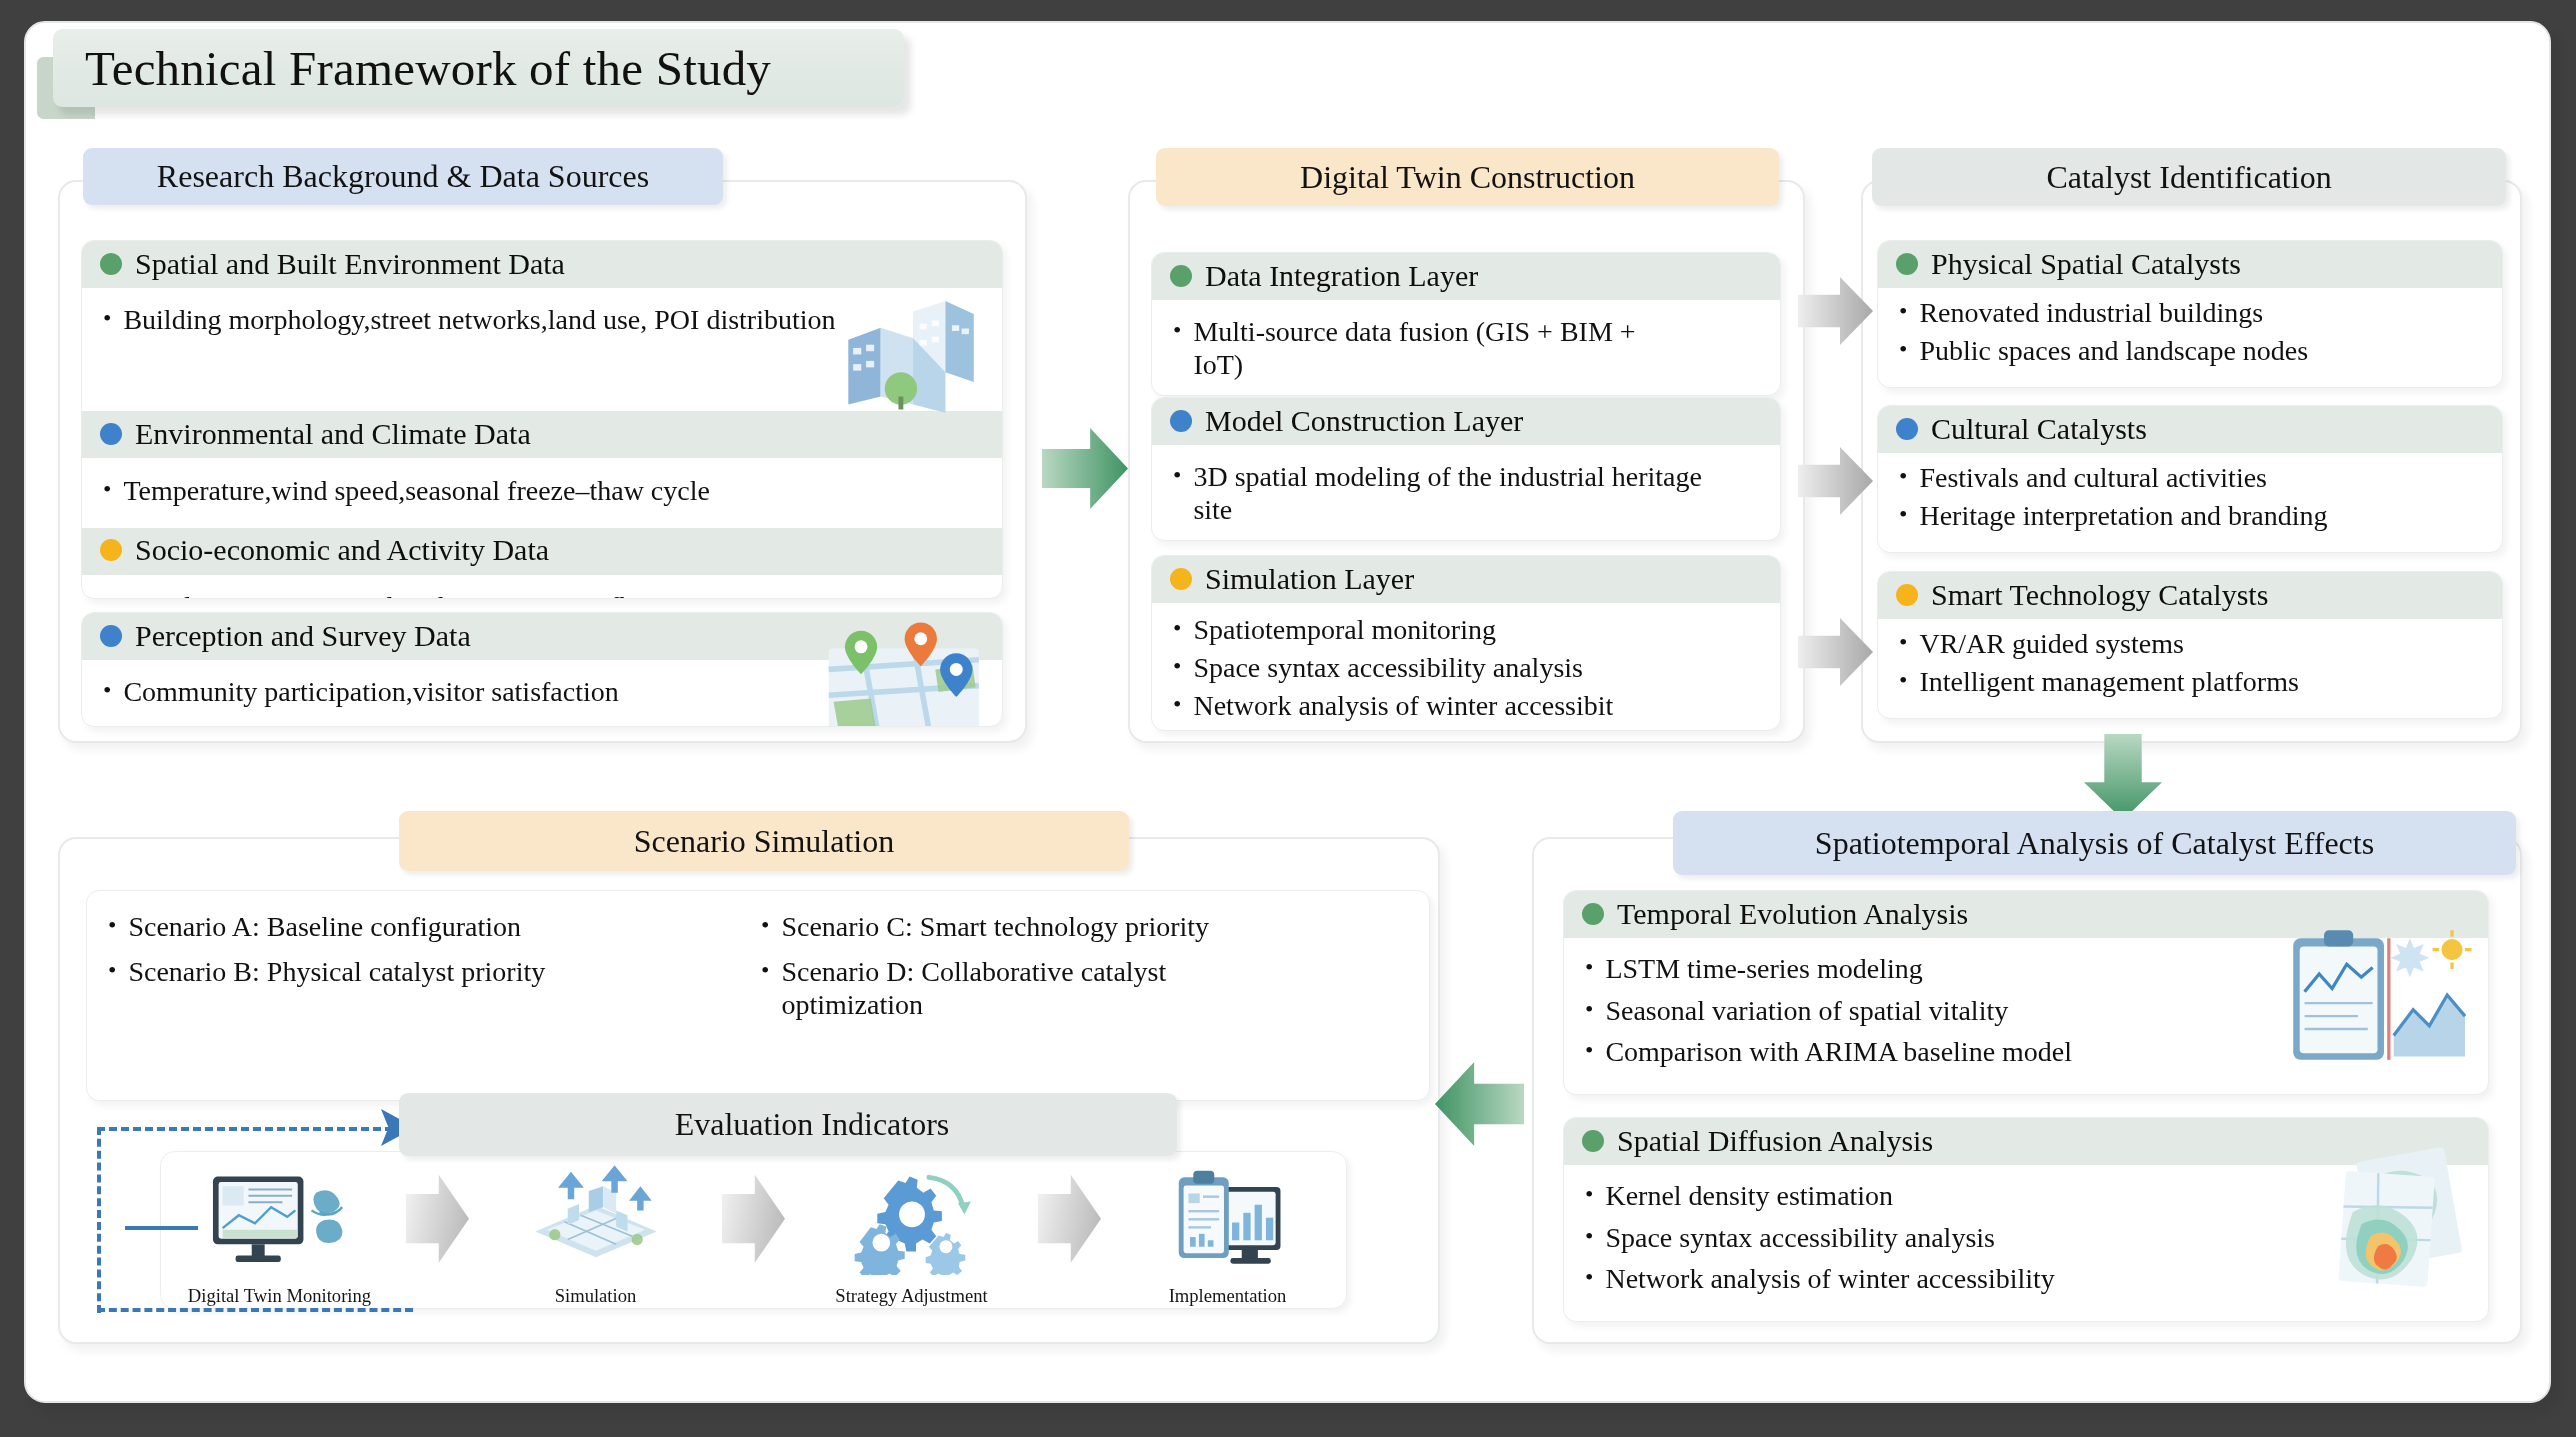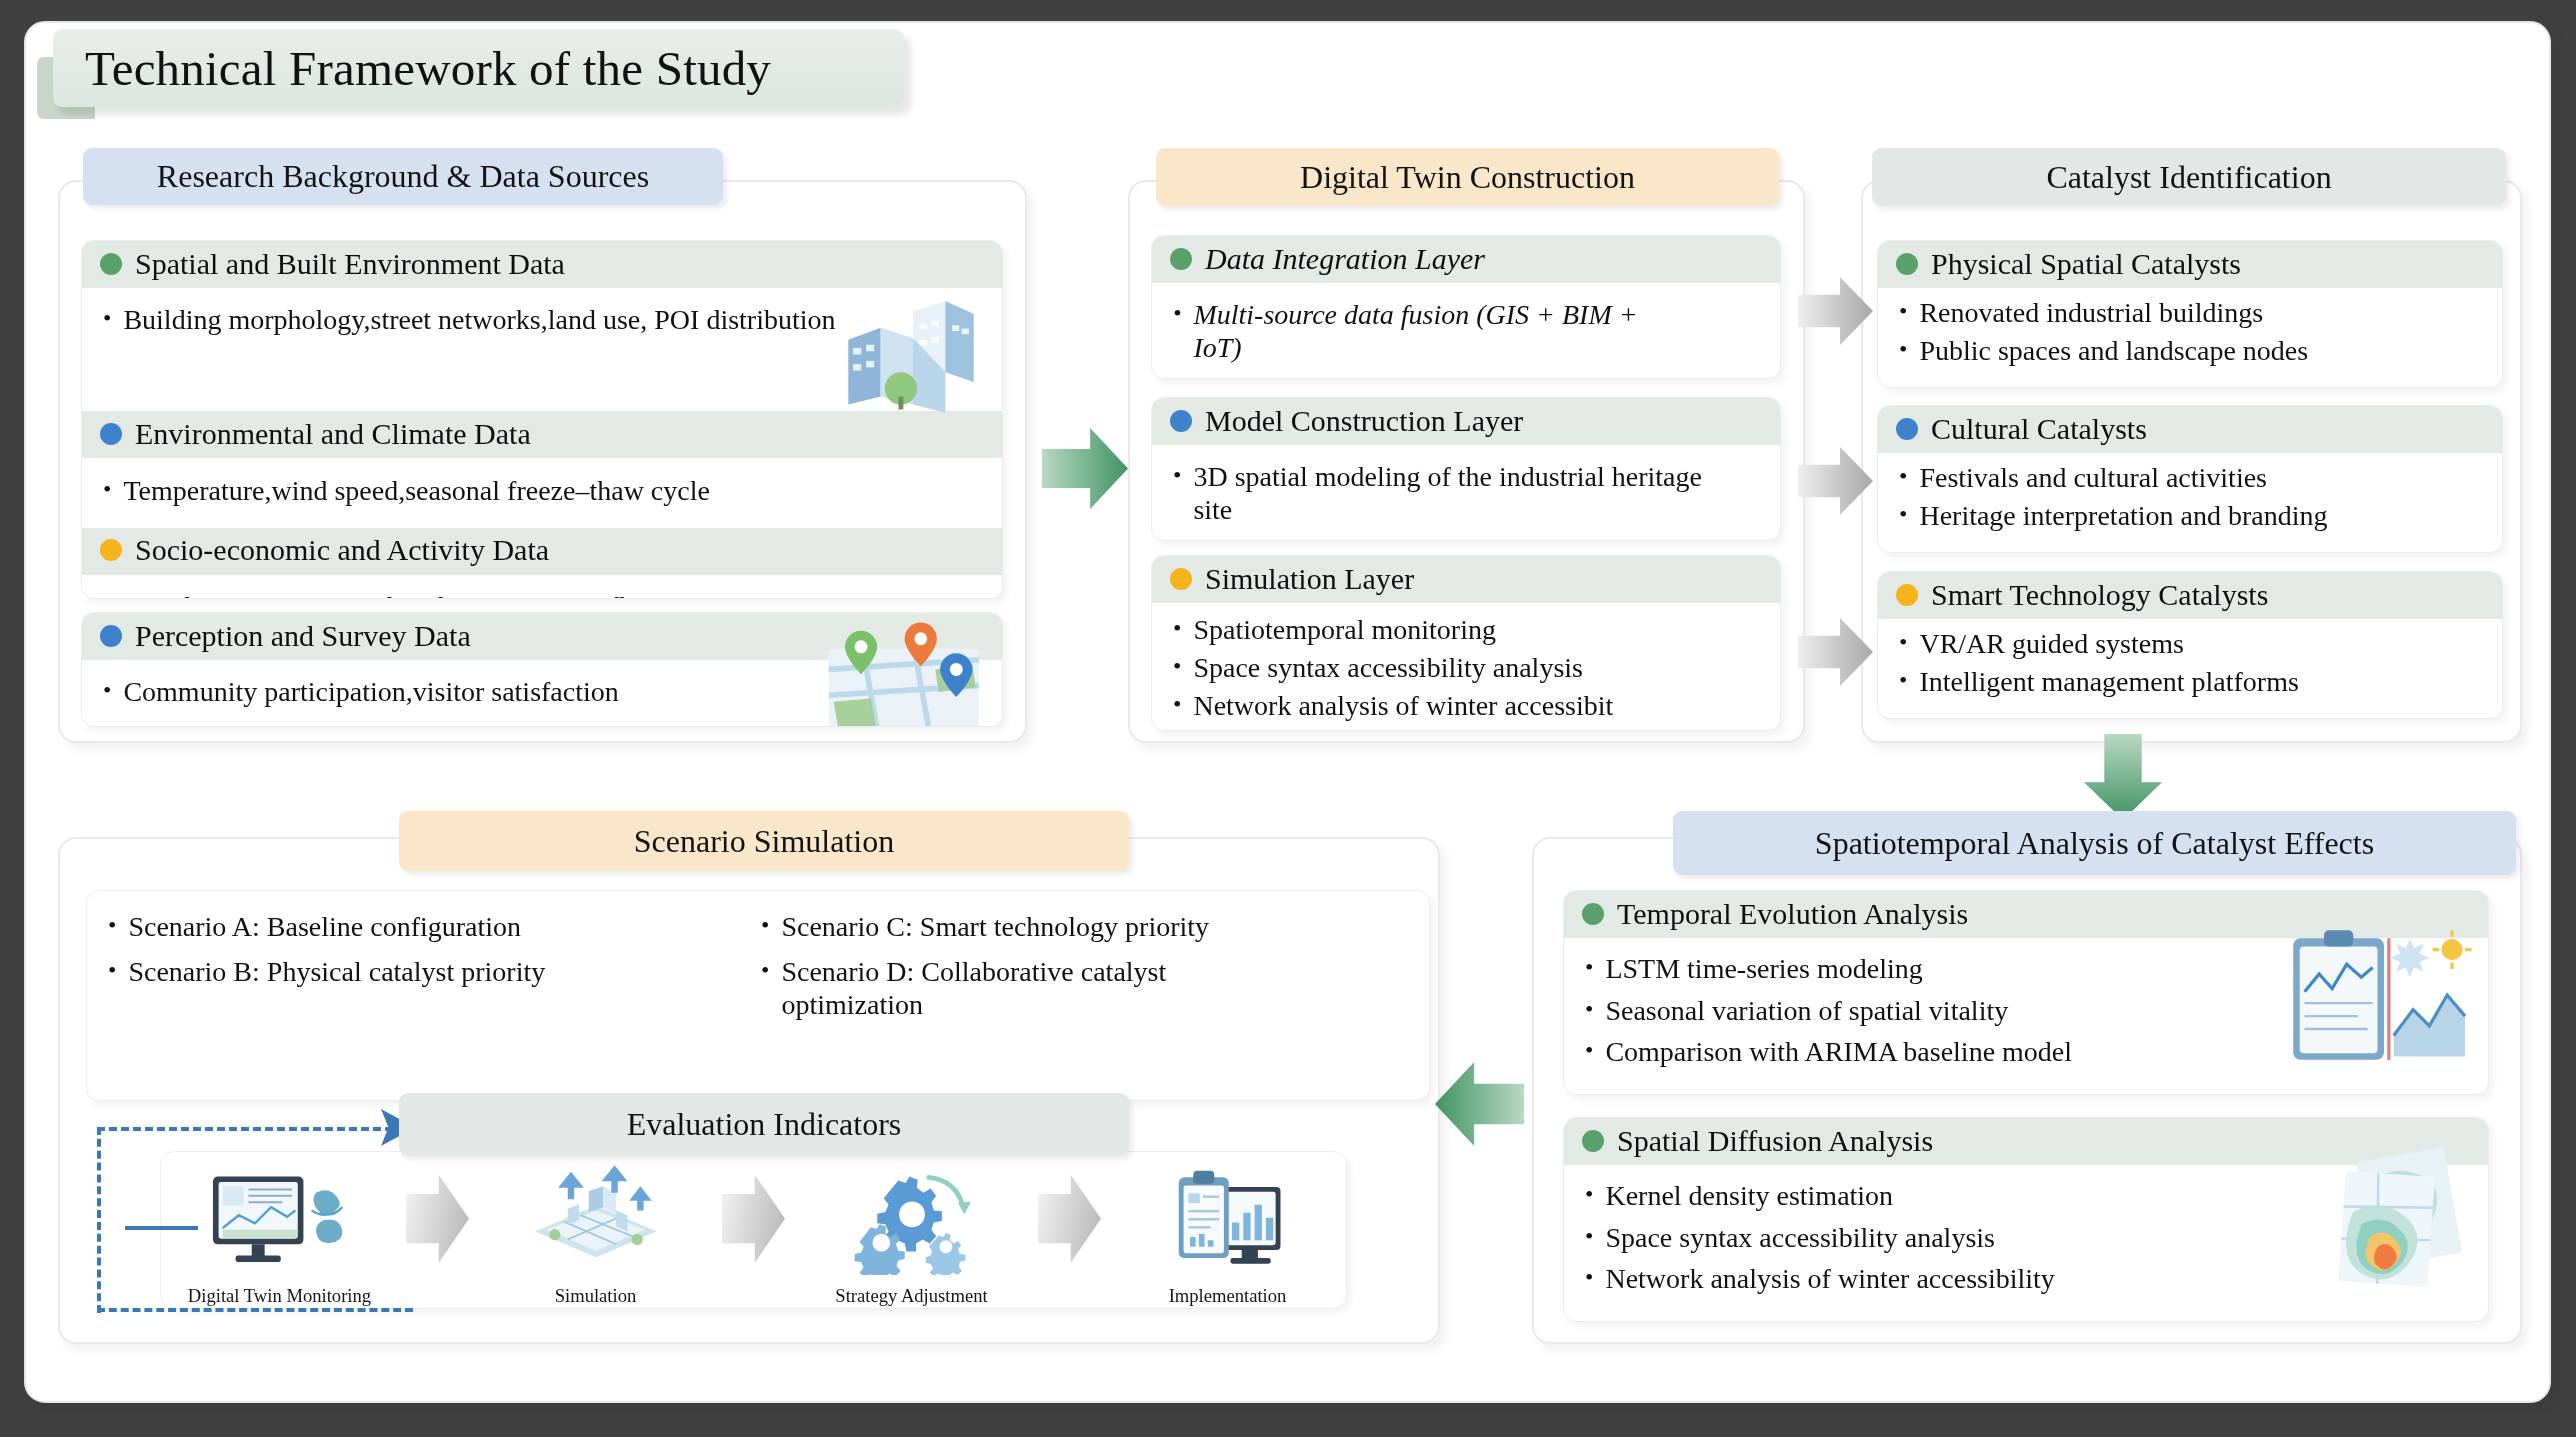--- a/index.html
+++ b/index.html
@@ -176,21 +176,21 @@
         <circle cx="176" cy="60" r="8" fill="#fff"></circle>
       </svg>
     </div>
   </div>
 
   <div class="arr arr-r-green" style="left:1042px;top:428px;width:86px;height:81px;"></div>
 
   <div class="panel" style="left:1128px;top:180px;width:673px;height:559px;"></div>
   <div class="panel-header hdr-orange" style="left:1156px;top:148px;width:623px;height:58px;">Digital Twin Construction</div>
 
-  <div class="card" style="left:1151px;top:235px;width:628px;height:142px;font-style:italic;">
+  <div class="card" style="left:1151px;top:252px;width:628px;height:142px;">
     <div class="card-band">
       <span class="dot dot-green"></span>
       <span class="band-label">Data Integration Layer</span>
     </div>
     <div class="card-body">
       <div class="li">
         <span class="bul">•</span>
         <span class="txt" style="max-width:494px;">Multi-source data fusion (GIS + BIM + IoT)</span>
       </div>
     </div>
@@ -400,21 +400,21 @@
           <span class="txt">Scenario C: Smart technology priority</span>
         </div>
         <div class="li" style="margin:11.3px 0;">
           <span class="bul">•</span>
           <span class="txt" style="max-width:486px;">Scenario D: Collaborative catalyst optimization</span>
         </div>
       </div>
     </div>
   </div>
 
-  <div class="panel-header hdr-gray" style="left:399px;top:1093px;width:730px;height:63px;z-index:7;">Evaluation Indicators</div>
+  <div class="panel-header hdr-gray" style="left:399px;top:1093px;width:730px;height:63px;z-index:7;padding-left:48px;">Evaluation Indicators</div>
 
   <div class="flow-box" style="left:160px;top:1151px;width:1143px;height:156px;">
     <div class="flow-step">
       <div class="flow-ico">
         <svg width="154" height="105" viewBox="0 0 190 130">
           <rect x="12" y="8" width="112" height="84" rx="6" fill="#33434f"></rect>
           <rect x="19" y="15" width="98" height="70" rx="3" fill="#f2f7fb"></rect>
           <rect x="24" y="20" width="26" height="24" fill="#dbe9f3"></rect>
           <g stroke="#89aec9" stroke-width="2.5">
               <line x1="56" y1="24" x2="110" y2="24"></line>

